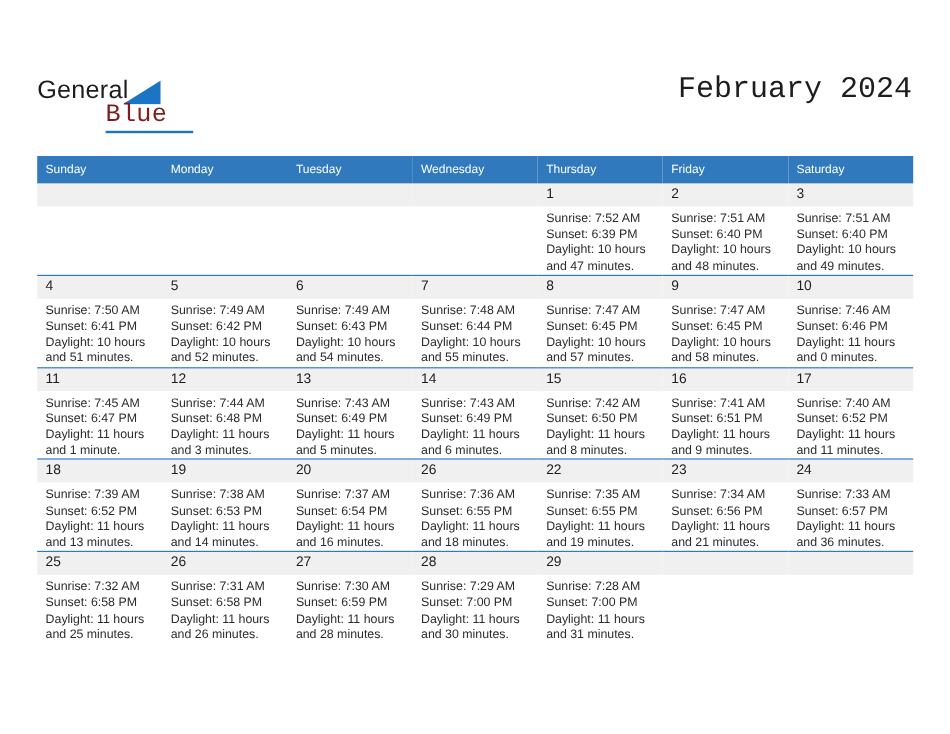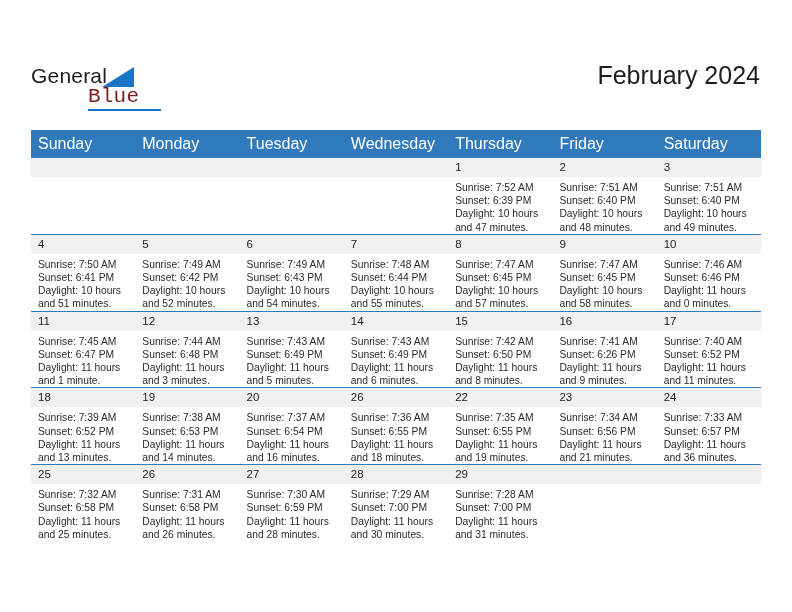--- a/index.html
+++ b/index.html
@@ -74,20 +74,21 @@
     width: 73px;
     height: 2px;
     background: #1c74c4;
   }
 
   .title-block {
     position: absolute;
     right: 32px;
     top: 34px;
     text-align: left;
+    font-family: Liberation Mono, monospace;
   }
   .cal-title {
     font-size: 25px;
     color: #1d1d1d;
     line-height: 30px;
     white-space: nowrap;
   }
   .cal-subtitle {
     margin-top: 7px;
     font-size: 13.5px;
@@ -101,21 +102,21 @@
     position: absolute;
     left: 31px;
     top: 104px;
     width: 730px;
     border-collapse: collapse;
     table-layout: fixed;
   }
   .calendar th {
     background: #3079bd;
     color: #ffffff;
-    font-size: 16px;
+    font-size: 10px;
     font-weight: normal;
     text-align: left;
     padding: 5px 0 5px 7px;
     height: 13px;
     border: none;
   }
   .calendar td {
     vertical-align: top;
     padding: 0;
     border: none;
@@ -321,21 +322,21 @@
             <div class="details">
               <div>Sunrise: 7:42 AM</div>
               <div>Sunset: 6:50 PM</div>
               <div class="dl">Daylight: 11 hours and 8 minutes.</div>
             </div>
           </td>
           <td>
             <div class="daynum">16</div>
             <div class="details">
               <div>Sunrise: 7:41 AM</div>
-              <div>Sunset: 6:26 PM</div>
+              <div>Sunset: 6:51 PM</div>
               <div class="dl">Daylight: 11 hours and 9 minutes.</div>
             </div>
           </td>
           <td>
             <div class="daynum">17</div>
             <div class="details">
               <div>Sunrise: 7:40 AM</div>
               <div>Sunset: 6:52 PM</div>
               <div class="dl">Daylight: 11 hours and 11 minutes.</div>
             </div>

